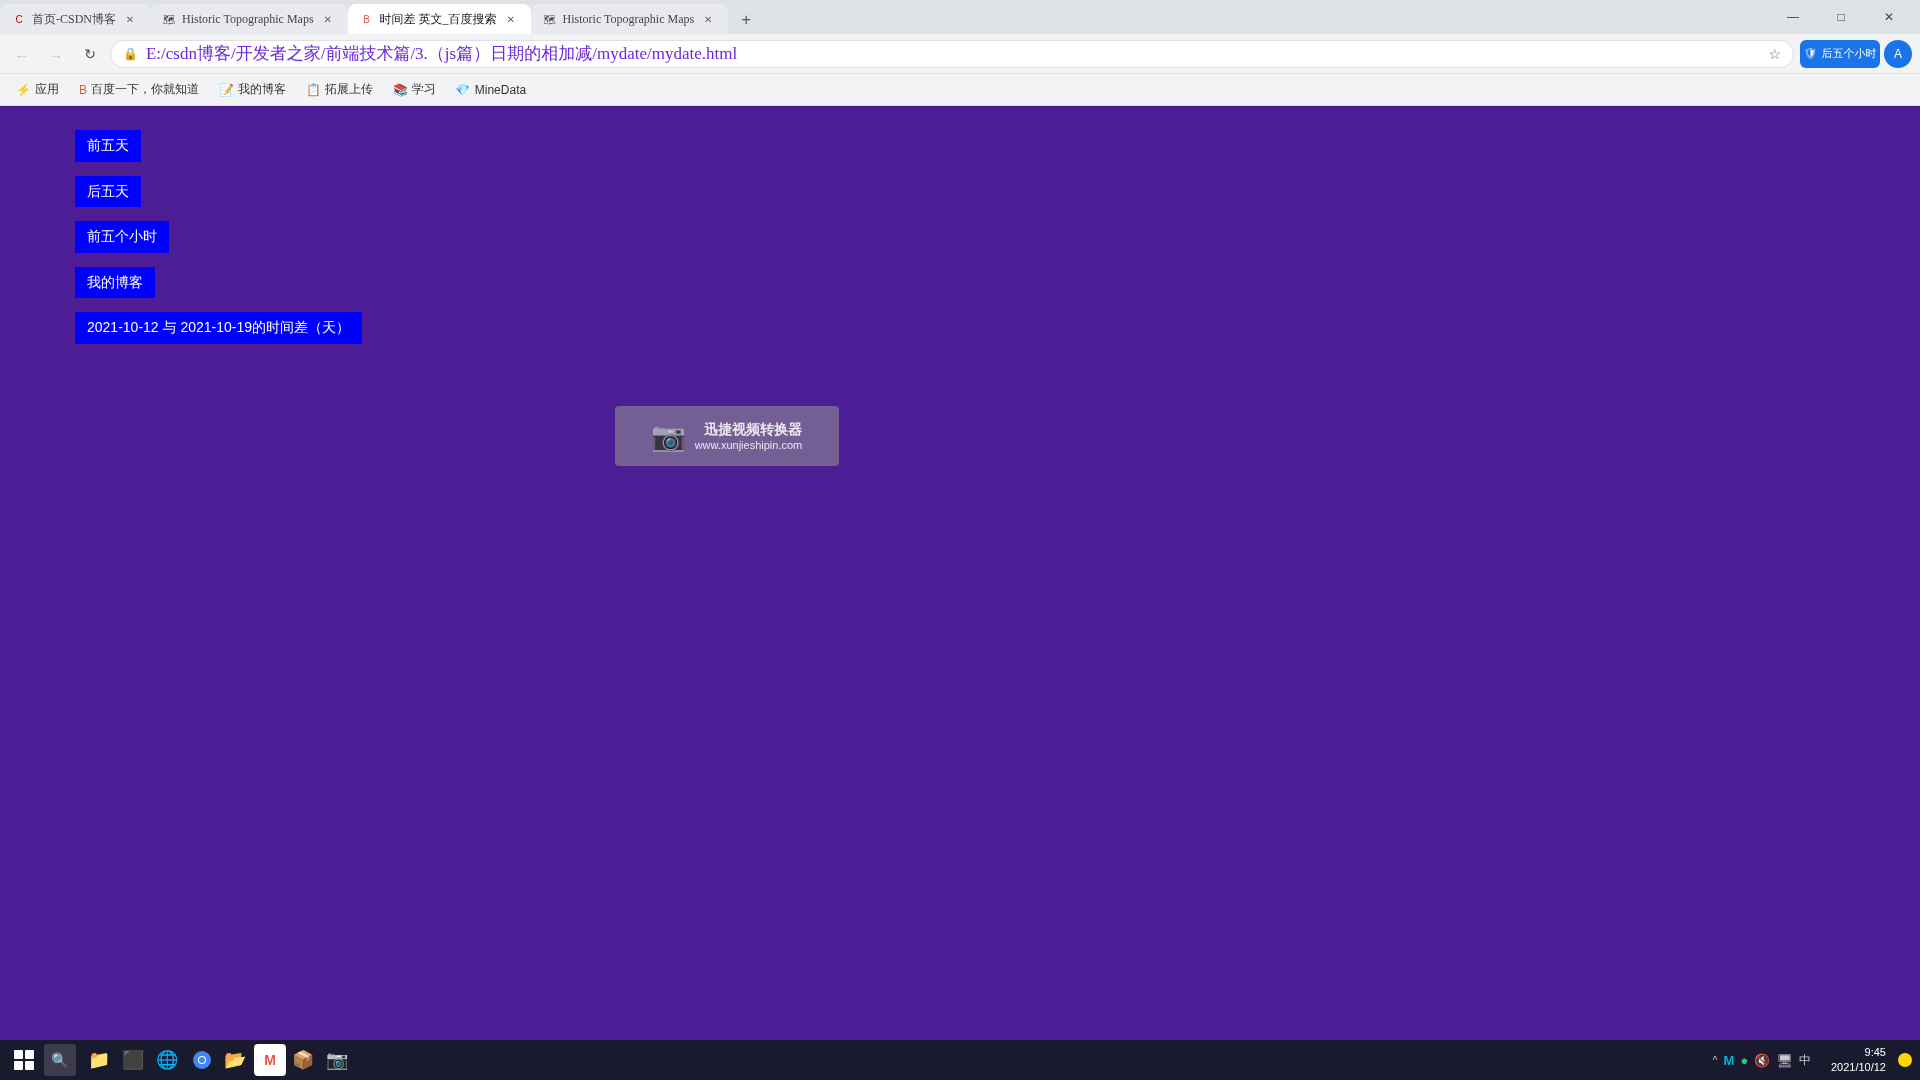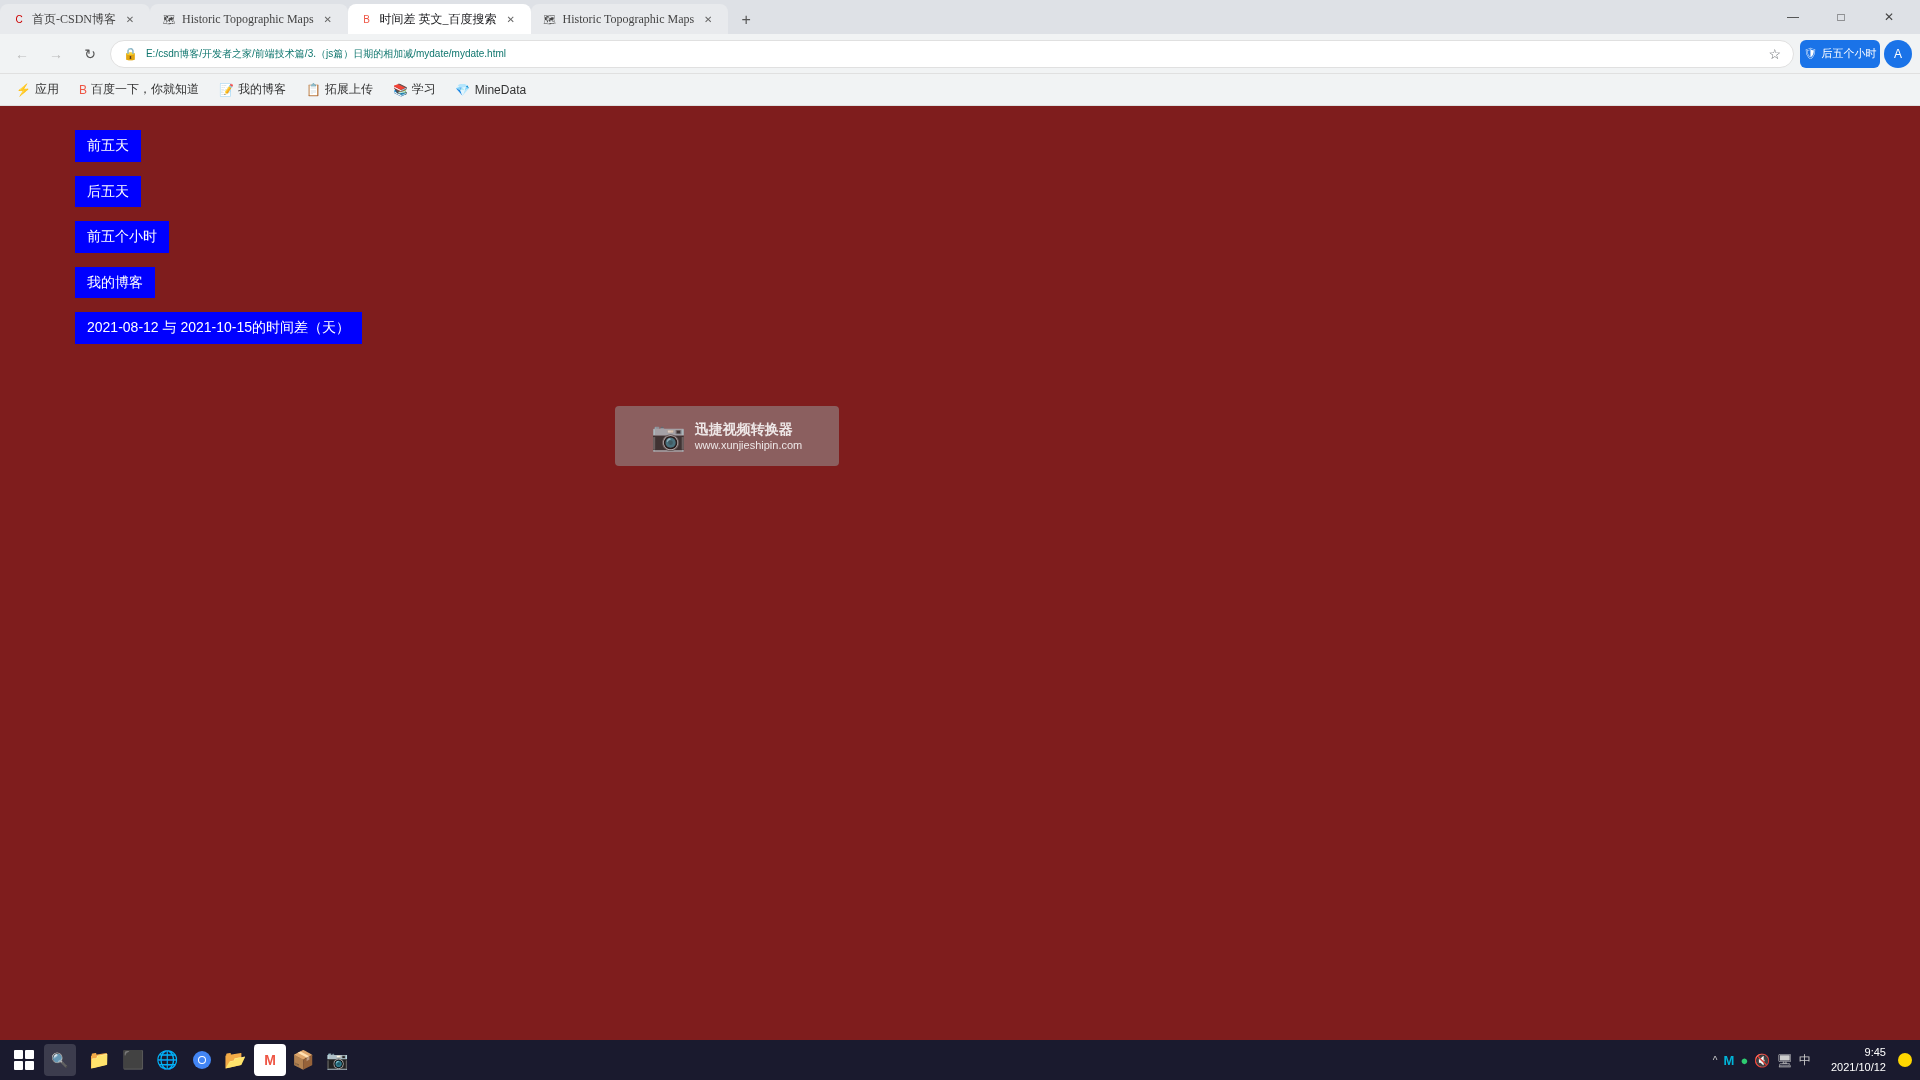--- a/index.html
+++ b/index.html
@@ -130,21 +130,21 @@
       border: 1px solid #e0e0e0;
       border-radius: 14px;
       display: flex;
       align-items: center;
       padding: 0 12px;
       font-size: 13px;
       color: #202124;
       gap: 8px;
     }
     .address-lock { font-size: 12px; color: #5f6368; }
-    .address-text { flex: 1; font-size: 10px; color: #0f766e; }
+    .address-text { flex: 1; font-size: 17px; color: #6d28d9; font-family: Liberation Serif, serif; }
     .address-star { font-size: 14px; color: #5f6368; cursor: pointer; }
     .extension-area {
       display: flex;
       align-items: center;
       gap: 4px;
     }
     .ext-btn {
       width: 28px;
       height: 28px;
       border-radius: 50%;
@@ -187,21 +187,21 @@
       border-radius: 4px;
       cursor: pointer;
       color: #333;
       white-space: nowrap;
     }
     .bookmark-icon { font-size: 12px; }
 
     
     .page-content {
       flex: 1;
-      background: #7f1d1d;
+      background: #4c1d95;
       padding: 24px 0 0 75px;
       position: relative;
       overflow: hidden;
     }
 
     
     .page-btn {
       display: inline-block;
       background: #0000ff;
       color: #fff;
@@ -229,20 +229,21 @@
       border-radius: 4px;
     }
     .watermark-camera {
       font-size: 28px;
       color: rgba(255,255,255,0.7);
     }
     .watermark-text {
       display: flex;
       flex-direction: column;
       color: rgba(255,255,255,0.85);
+      text-align: right;
     }
     .watermark-title { font-size: 14px; font-weight: bold; }
     .watermark-url { font-size: 11px; }
 
     
     .taskbar {
       height: 40px;
       background: #1a1a2e;
       display: flex;
       align-items: center;
@@ -408,21 +409,21 @@
       <span>MineData</span>
     </div>
   </div>
 
   <div class="page-content">
 
     <button class="page-btn">前五天</button><br>
     <button class="page-btn">后五天</button><br>
     <button class="page-btn">前五个小时</button><br>
     <button class="page-btn">我的博客</button><br>
-    <button class="page-btn">2021-08-12 与 2021-10-15的时间差（天）</button><br>
+    <button class="page-btn">2021-10-12 与 2021-10-19的时间差（天）</button><br>
 
     
     <div class="watermark-overlay">
       <span class="watermark-camera">📷</span>
       <div class="watermark-text">
         <span class="watermark-title">迅捷视频转换器</span>
         <span class="watermark-url">www.xunjieshipin.com</span>
       </div>
     </div>
 

